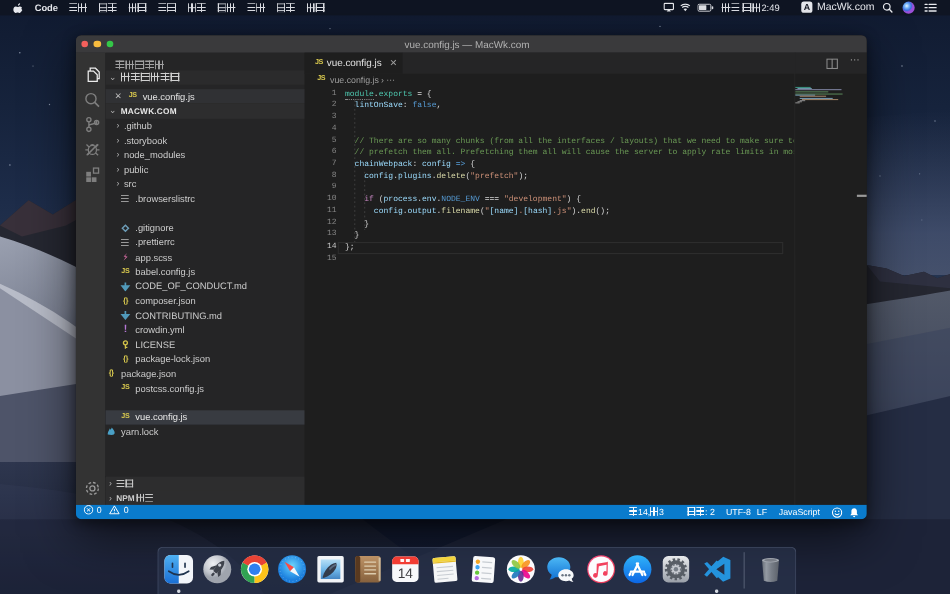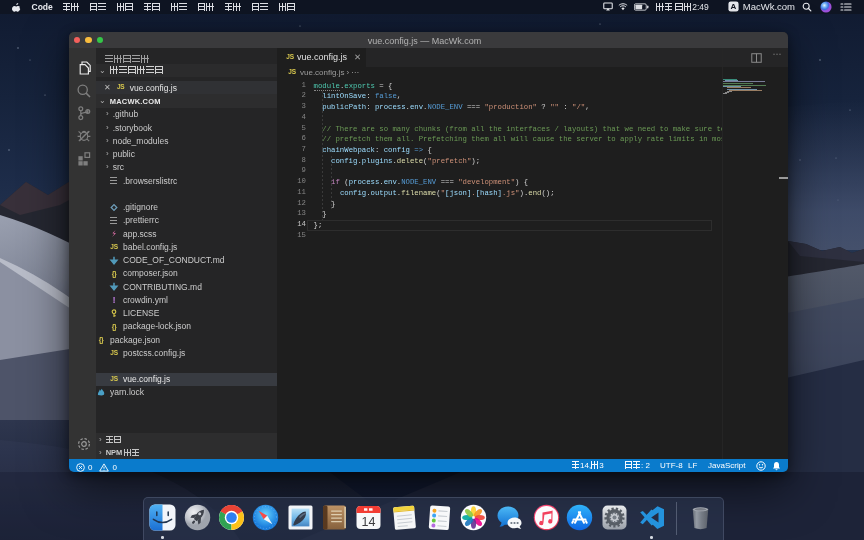--- a/index.html
+++ b/index.html
@@ -25,21 +25,21 @@
 .s8{width:8px;height:8px;margin-right:1px}
 .s7{width:7px;height:7.5px;margin-right:1px}
 
 #win{position:absolute;left:69px;top:32px;width:719px;height:440px;border-radius:5px;overflow:hidden;box-shadow:0 16px 45px rgba(0,0,0,.6),0 3px 12px rgba(0,0,0,.45);background:#1e1e1e}
 #titlebar{position:absolute;left:0;top:0;width:100%;height:16px;background:#3a3a3c;display:flex;align-items:center}
 #titlebar .tl{width:6.4px;height:6.4px;border-radius:50%;margin-left:5.2px}
 #title{position:absolute;left:-8px;right:0;text-align:center;font-size:9px;color:#b2b2b2;top:3.5px}
 #actbar{position:absolute;left:0;top:16px;width:27px;bottom:13.5px;background:#333333}
 #sidebar{position:absolute;left:27px;top:16px;width:181px;bottom:13.5px;background:#252526;color:#cccccc;font-size:8.5px}
 #editor{position:absolute;left:208px;top:16px;right:0;bottom:13.5px;background:#1e1e1e}
-#statusbar{position:absolute;left:0;bottom:0;width:100%;height:13.5px;background:#0a7bcc;color:#fff;font-size:8px;display:flex;align-items:flex-end}
+#statusbar{position:absolute;left:0;bottom:0;width:100%;height:13.5px;background:#0a7bcc;color:#fff;font-size:8px;display:flex;align-items:flex-start}
 
 .cl{position:absolute;white-space:pre;font-family:"Liberation Mono",monospace;font-size:7.3px;line-height:10.7px;color:#d4d4d4}
 .ln{position:absolute;font-family:"Liberation Mono",monospace;font-size:7.3px;color:#858585;text-align:right;width:16px}
 .kb{color:#569cd6}.lb{color:#9cdcfe}.st{color:#ce9178}.fn{color:#dcdcaa}.cm{color:#6a9955}.te{color:#4ec9b0}.pu{color:#c586c0}
 
 .row{position:absolute;left:0;width:100%;height:13.3px;display:flex;align-items:center;white-space:nowrap}
 .chev{color:#b0b0b0;font-size:8px;margin-right:4px;line-height:1}
 .ai{position:absolute;left:6.5px}
 .fi{width:10px;height:9px;margin-right:4px;display:inline-flex;align-items:center;justify-content:center;flex:none;line-height:1}
 .fi.js{color:#d8c84e;font-size:6.5px;font-weight:bold;letter-spacing:-.3px}
@@ -354,35 +354,34 @@
     <div id="crumbs"><span class="fi js" style="margin-right:3px">JS</span>vue.config.js <span style="margin:0 2px">›</span> ⋯</div>
     <div class="ig" style="left:44.9px;top:43px;height:129px"></div>
     <div class="ig" style="left:53.6px;top:108px;height:53px"></div>
     <div style="position:absolute;left:30px;top:171.5px;width:405px;height:11.5px;border:1px solid #2d2d2d"></div>
     <div id="code">
       <div class="ln" style="top:32.65px">1</div>
           <div class="cl" style="top:32.65px"><span class="te" style="border-bottom:1px dotted #888">module</span>.<span class="te">exports</span> = {</div>
       <div class="ln" style="top:43.37px">2</div>
           <div class="cl" style="top:43.37px">  <span class="lb">lintOnSave</span>: <span class="kb">false</span>,</div>
       <div class="ln" style="top:54.09px">3</div>
-          <div class="cl" style="top:54.09px">  <span class="lb">publicPath</span>: <span class="lb">process</span>.<span class="lb">env</span>.<span class="kb">NODE_ENV</span> === <span class="st">"production"</span> ? <span class="st">""</span> : <span class="st">"/"</span>,</div>
       <div class="ln" style="top:64.81px">4</div>
       <div class="ln" style="top:75.53px">5</div>
           <div class="cl" style="top:75.53px">  <span class="cm">// There are so many chunks (from all the interfaces / layouts) that we need to make sure to</span></div>
       <div class="ln" style="top:86.25px">6</div>
           <div class="cl" style="top:86.25px">  <span class="cm">// prefetch them all. Prefetching them all will cause the server to apply rate limits in most</span></div>
       <div class="ln" style="top:96.97px">7</div>
           <div class="cl" style="top:96.97px">  <span class="lb">chainWebpack</span>: <span class="lb">config</span> <span class="kb">=&gt;</span> {</div>
       <div class="ln" style="top:107.69px">8</div>
           <div class="cl" style="top:107.69px">    <span class="lb">config</span>.<span class="lb">plugins</span>.<span class="fn">delete</span>(<span class="st">"prefetch"</span>);</div>
       <div class="ln" style="top:118.41px">9</div>
       <div class="ln" style="top:129.13px">10</div>
           <div class="cl" style="top:129.13px">    <span class="pu">if</span> (<span class="lb">process</span>.<span class="lb">env</span>.<span class="kb">NODE_ENV</span> === <span class="st">"development"</span>) {</div>
       <div class="ln" style="top:139.85px">11</div>
-          <div class="cl" style="top:139.85px">      <span class="lb">config</span>.<span class="lb">output</span>.<span class="fn">filename</span>(<span class="st">"</span><span class="lb">[json]</span><span class="st">.</span><span class="lb">[hash]</span><span class="st">.js"</span>).<span class="fn">end</span>();</div>
+          <div class="cl" style="top:139.85px">      <span class="lb">config</span>.<span class="lb">output</span>.<span class="fn">filename</span>(<span class="st">"</span><span class="lb">[name]</span><span class="st">.</span><span class="lb">[hash]</span><span class="st">.js"</span>).<span class="fn">end</span>();</div>
       <div class="ln" style="top:150.57px">12</div>
           <div class="cl" style="top:150.57px">    }</div>
       <div class="ln" style="top:161.29px">13</div>
           <div class="cl" style="top:161.29px">  }</div>
       <div class="ln" style="top:172.01px;color:#c6c6c6">14</div>
           <div class="cl" style="top:172.01px">};</div>
       <div class="ln" style="top:182.73px">15</div>
     </div>
     <div id="minimap" style="opacity:.85;border-left:1px solid #272727">
       <div class="mm" style="top:31px;width:14px;background:#3fa08c"></div>

